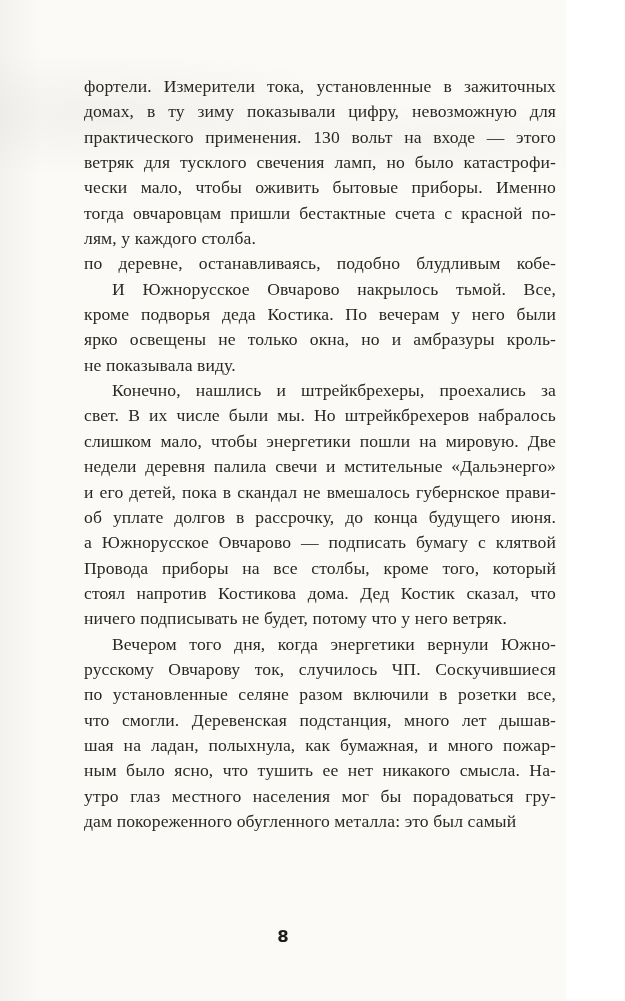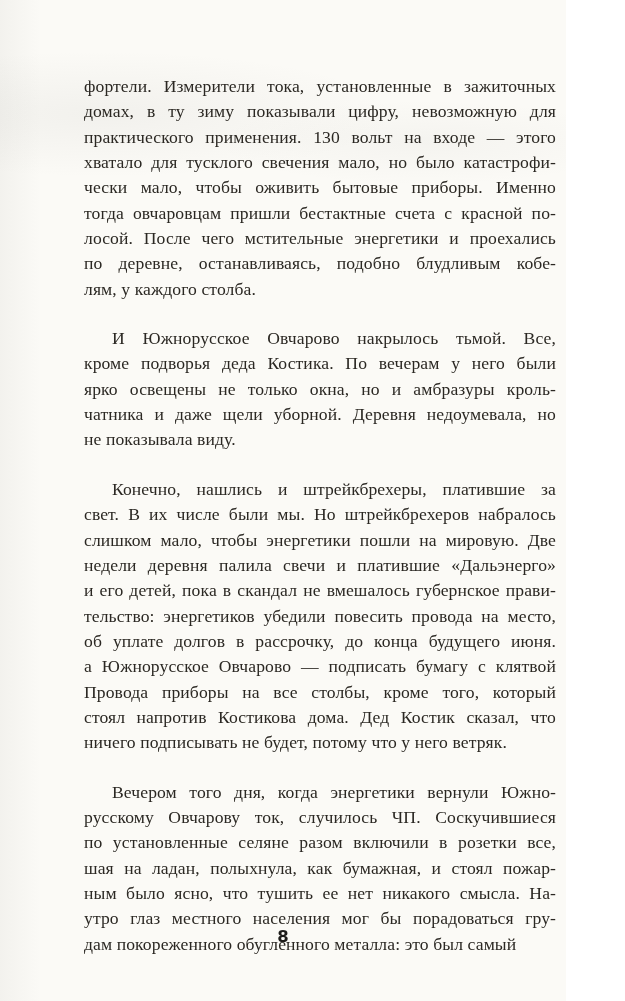--- a/index.html
+++ b/index.html
@@ -45,21 +45,20 @@
   .line {
     text-align: justify;
     text-align-last: justify;
     white-space: normal;
   }
   .line.last {
     text-align-last: left;
   }
   .para.indent .line.first {
     text-indent: 28px;
-    margin-top: 24px;
   }
   .page-number {
     position: absolute;
     left: 0;
     right: 0;
     top: 927px;
     text-align: center;
     font-family: "DejaVu Sans", sans-serif;
     font-weight: 700;
     font-size: 16.5px;
@@ -68,51 +67,49 @@
 </style>
 </head>
 <body>
 
 <div class="page">
   <div class="text-block">
       <div class="para">
         <div class="line first">фортели. Измерители тока, установленные в зажиточных</div>
         <div class="line">домах, в ту зиму показывали цифру, невозможную для</div>
         <div class="line">практического применения. 130 вольт на входе — этого</div>
-        <div class="line">хватало для тусклого свечения мало, но было катастрофи-</div>
+        <div class="line">ветряк для тусклого свечения ламп, но было катастрофи-</div>
         <div class="line">чески мало, чтобы оживить бытовые приборы. Именно</div>
         <div class="line">тогда овчаровцам пришли бестактные счета с красной по-</div>
-        <div class="line">лосой. После чего мстительные энергетики и проехались</div>
+        <div class="line last">лям, у каждого столба.</div>
         <div class="line">по деревне, останавливаясь, подобно блудливым кобе-</div>
-        <div class="line last">лям, у каждого столба.</div>
       </div>
       <div class="para indent">
         <div class="line first">И Южнорусское Овчарово накрылось тьмой. Все,</div>
         <div class="line">кроме подворья деда Костика. По вечерам у него были</div>
         <div class="line">ярко освещены не только окна, но и амбразуры кроль-</div>
-        <div class="line">чатника и даже щели уборной. Деревня недоумевала, но</div>
         <div class="line last">не показывала виду.</div>
       </div>
       <div class="para indent">
-        <div class="line first">Конечно, нашлись и штрейкбрехеры, платившие за</div>
+        <div class="line first">Конечно, нашлись и штрейкбрехеры, проехались за</div>
         <div class="line">свет. В их числе были мы. Но штрейкбрехеров набралось</div>
         <div class="line">слишком мало, чтобы энергетики пошли на мировую. Две</div>
-        <div class="line">недели деревня палила свечи и платившие «Дальэнерго»</div>
+        <div class="line">недели деревня палила свечи и мстительные «Дальэнерго»</div>
         <div class="line">и его детей, пока в скандал не вмешалось губернское прави-</div>
-        <div class="line">тельство: энергетиков убедили повесить провода на место,</div>
         <div class="line">об уплате долгов в рассрочку, до конца будущего июня.</div>
         <div class="line">а Южнорусское Овчарово — подписать бумагу с клятвой</div>
         <div class="line">Провода приборы на все столбы, кроме того, который</div>
         <div class="line">стоял напротив Костикова дома. Дед Костик сказал, что</div>
         <div class="line last">ничего подписывать не будет, потому что у него ветряк.</div>
       </div>
       <div class="para indent">
         <div class="line first">Вечером того дня, когда энергетики вернули Южно-</div>
         <div class="line">русскому Овчарову ток, случилось ЧП. Соскучившиеся</div>
         <div class="line">по установленные селяне разом включили в розетки все,</div>
-        <div class="line">шая на ладан, полыхнула, как бумажная, и стоял пожар-</div>
+        <div class="line">что смогли. Деревенская подстанция, много лет дышав-</div>
+        <div class="line">шая на ладан, полыхнула, как бумажная, и много пожар-</div>
         <div class="line">ным было ясно, что тушить ее нет никакого смысла. На-</div>
         <div class="line">утро глаз местного населения мог бы порадоваться гру-</div>
         <div class="line last">дам покореженного обугленного металла: это был самый</div>
       </div>
     </div>
   <div class="page-number">8</div>
 </div>
 
 </body></html>

